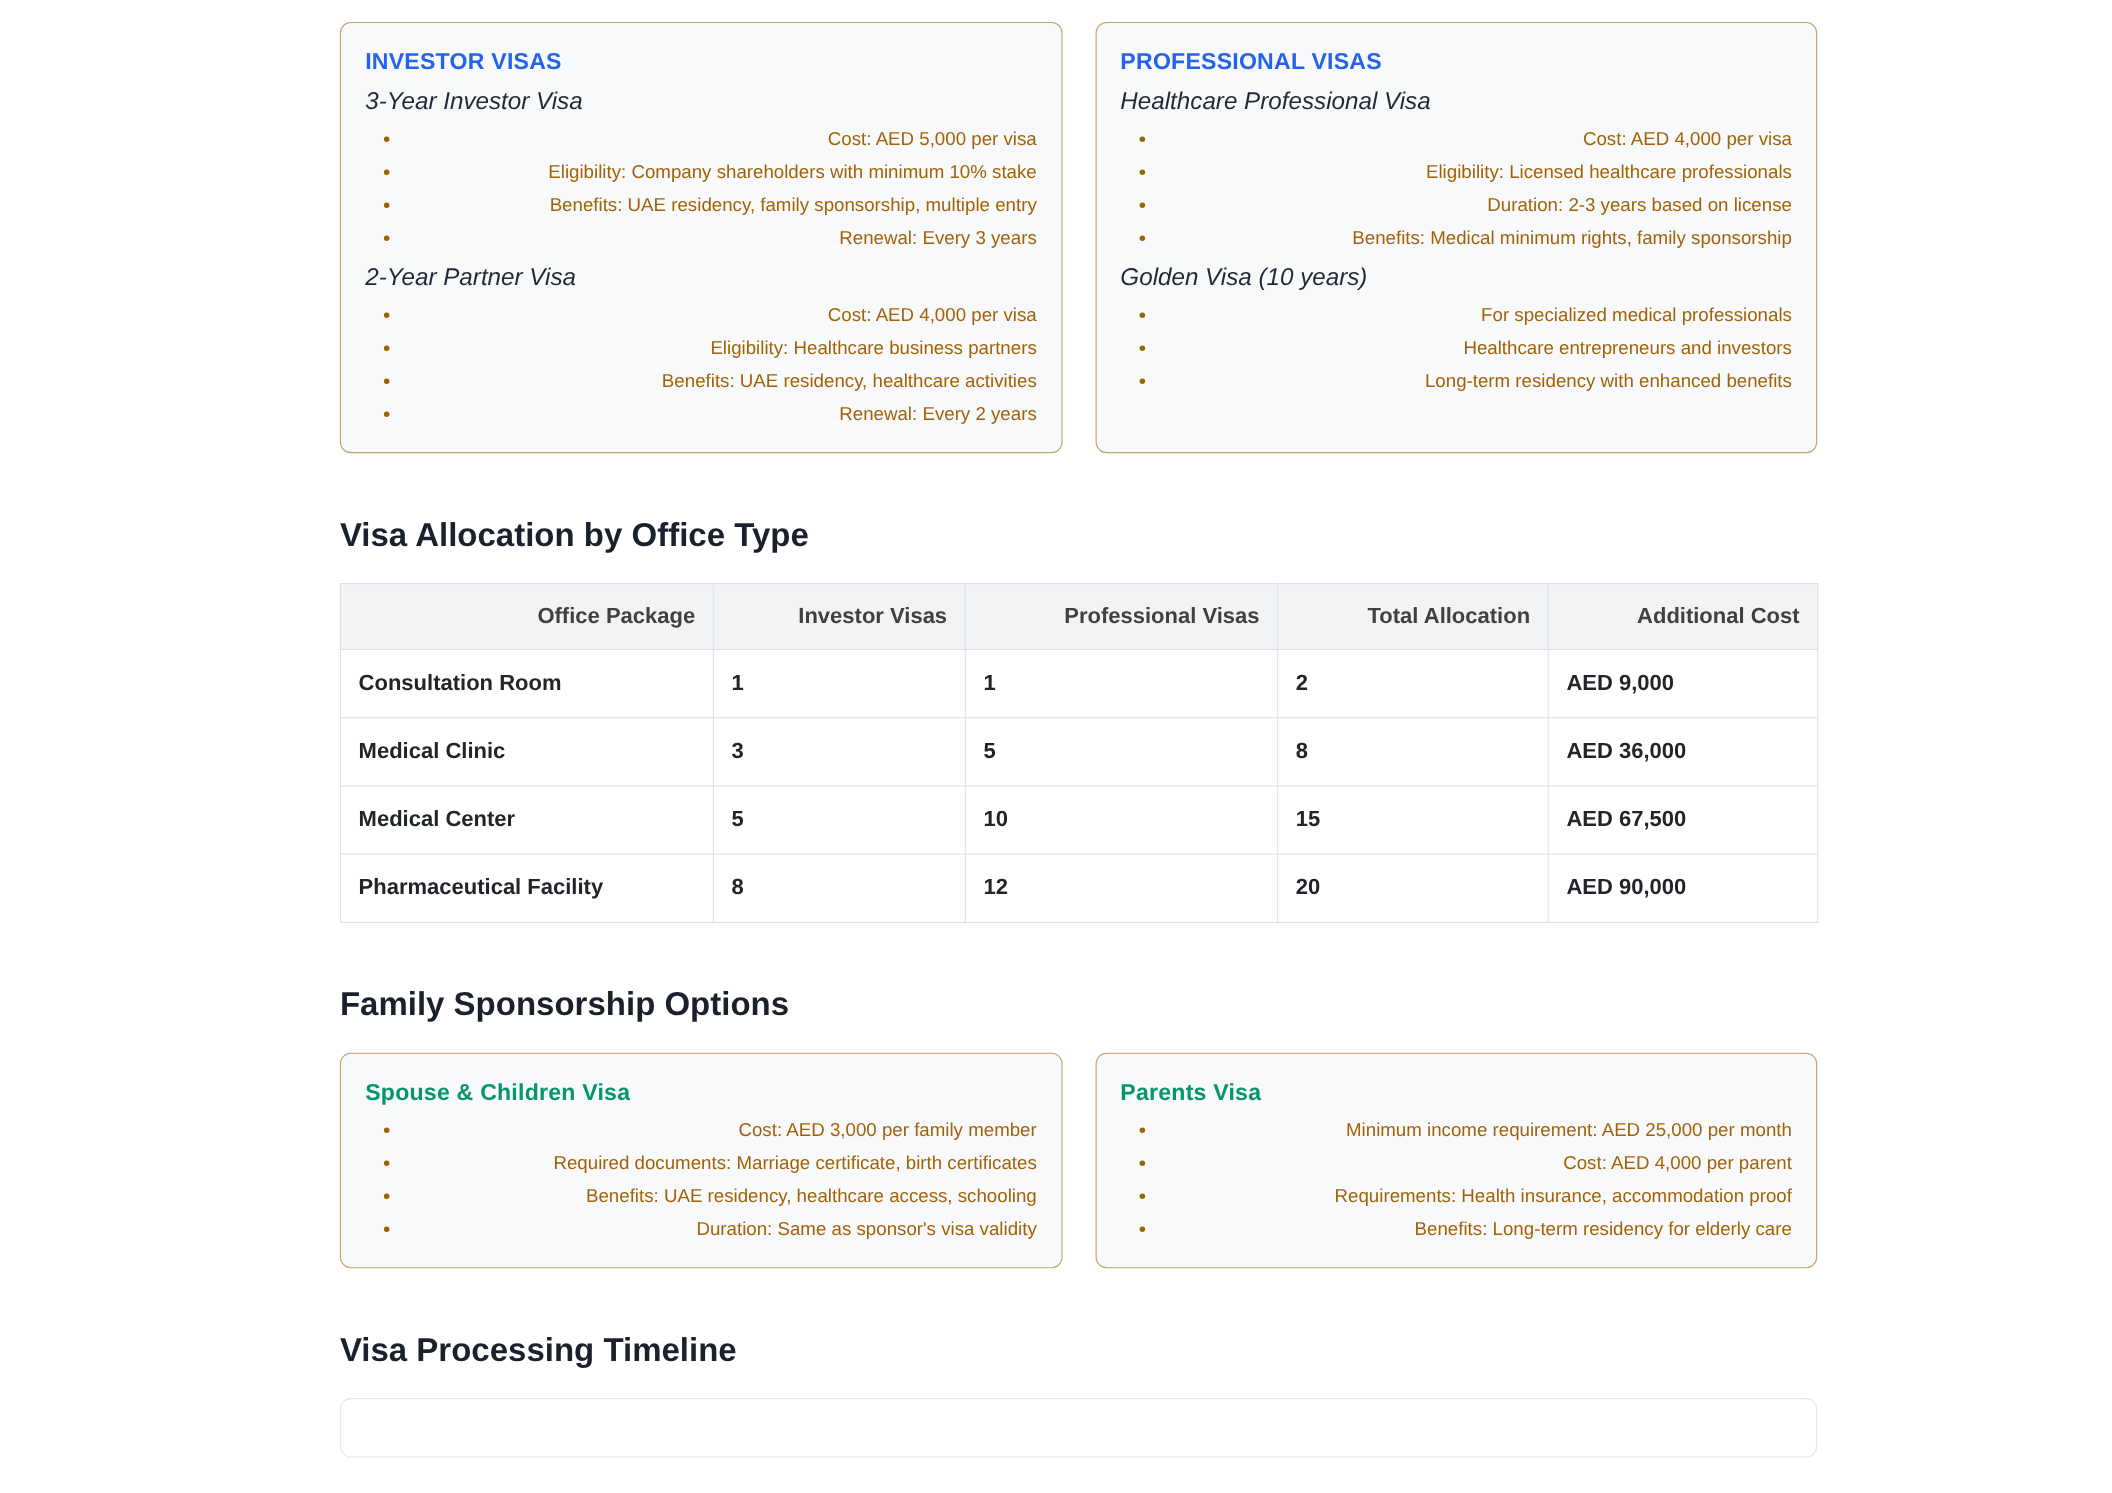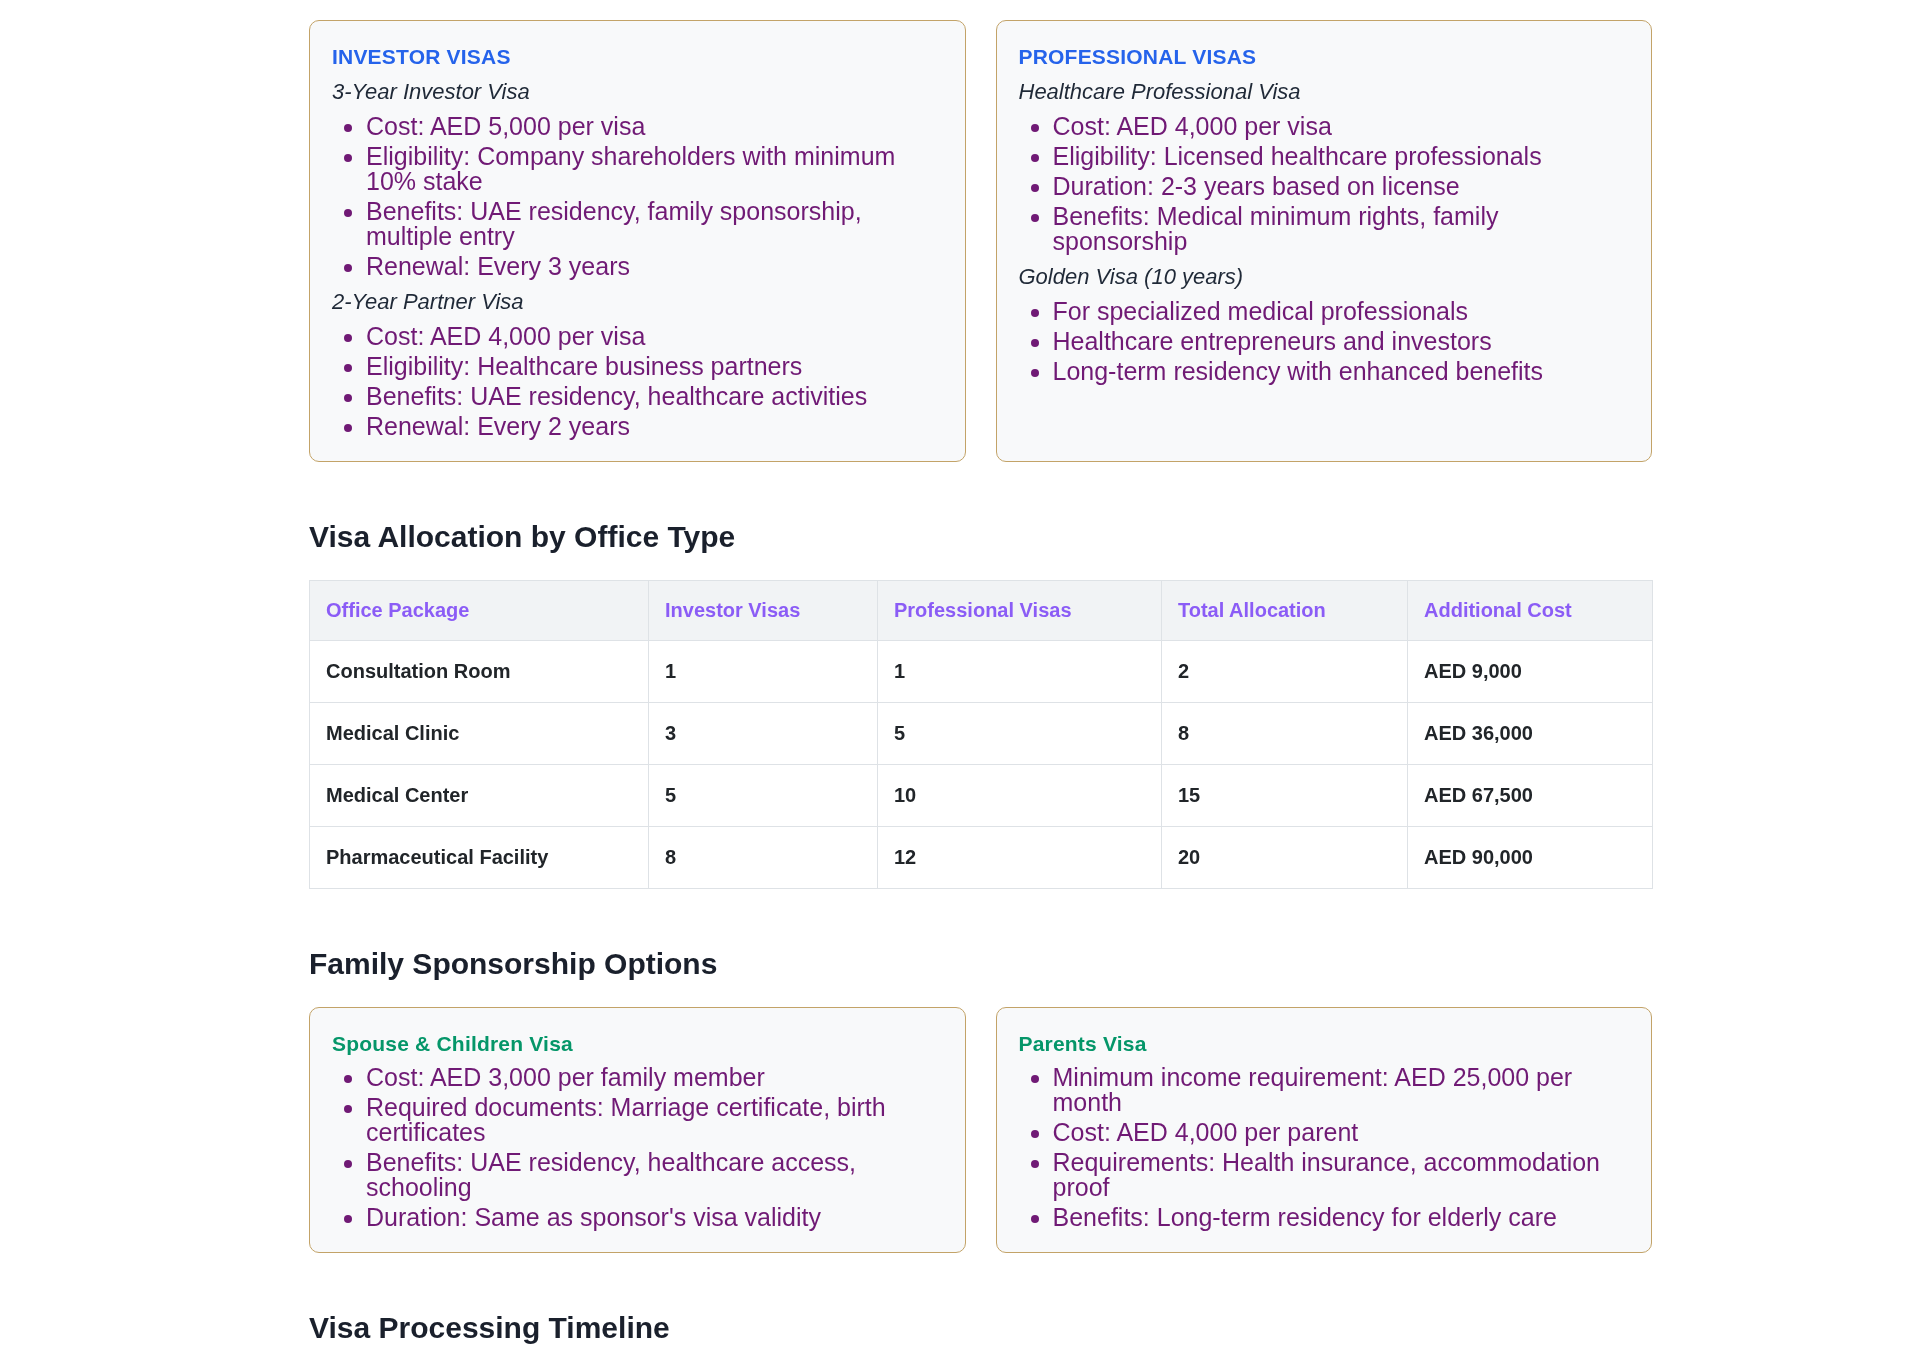--- a/index.html
+++ b/index.html
@@ -23,42 +23,42 @@
     background: #f8f9fa;
     border: 1px solid #c3a368;
     border-radius: 10px;
     padding: 24px 22px 22px 22px;
   }
   .card-title { font-size: 21px; font-weight: 700; letter-spacing: 0.2px; }
   .card-title.blue  { color: #2563eb; }
   .card-title.green { color: #059669; }
   .sub-heading { font-size: 22px; font-weight: 500; color: #1f2937; margin-top: 10px; font-style: italic; }
   .card ul { list-style: disc; padding-left: 34px; margin-top: 9px; }
-  .card li { font-size: 25px; line-height: 25px; margin-top: 5px; color: #701a75; }
+  .card li { font-size: 17px; line-height: 25px; margin-top: 5px; color: #a16207; text-align: right; }
   h2.section-heading {
     font-size: 30px;
     font-weight: 700;
     color: #1a202c;
     margin-top: 58px;
     margin-bottom: 26px;
   }
   table.alloc-table {
     width: 100%;
     border-collapse: collapse;
     border: 1px solid #dee2e6;
     table-layout: fixed;
   }
   .alloc-table th, .alloc-table td {
     border: 1px solid #dee2e6;
     text-align: left;
     padding: 0 16px;
     font-size: 20px;
     vertical-align: middle;
   }
-  .alloc-table th { height: 60px; background: #f1f3f5; font-weight: 600; color: #8b5cf6; }
+  .alloc-table th { height: 60px; background: #f1f3f5; font-weight: 600; color: #404040; text-align: right; }
   .alloc-table td { height: 62px; background: #ffffff; font-weight: 700; }
   .timeline-card {
     background: #ffffff;
     border: 1px solid #e5e7eb;
     border-radius: 10px;
     padding: 26px 24px;
   }
 </style>
 </head>
 <body>

